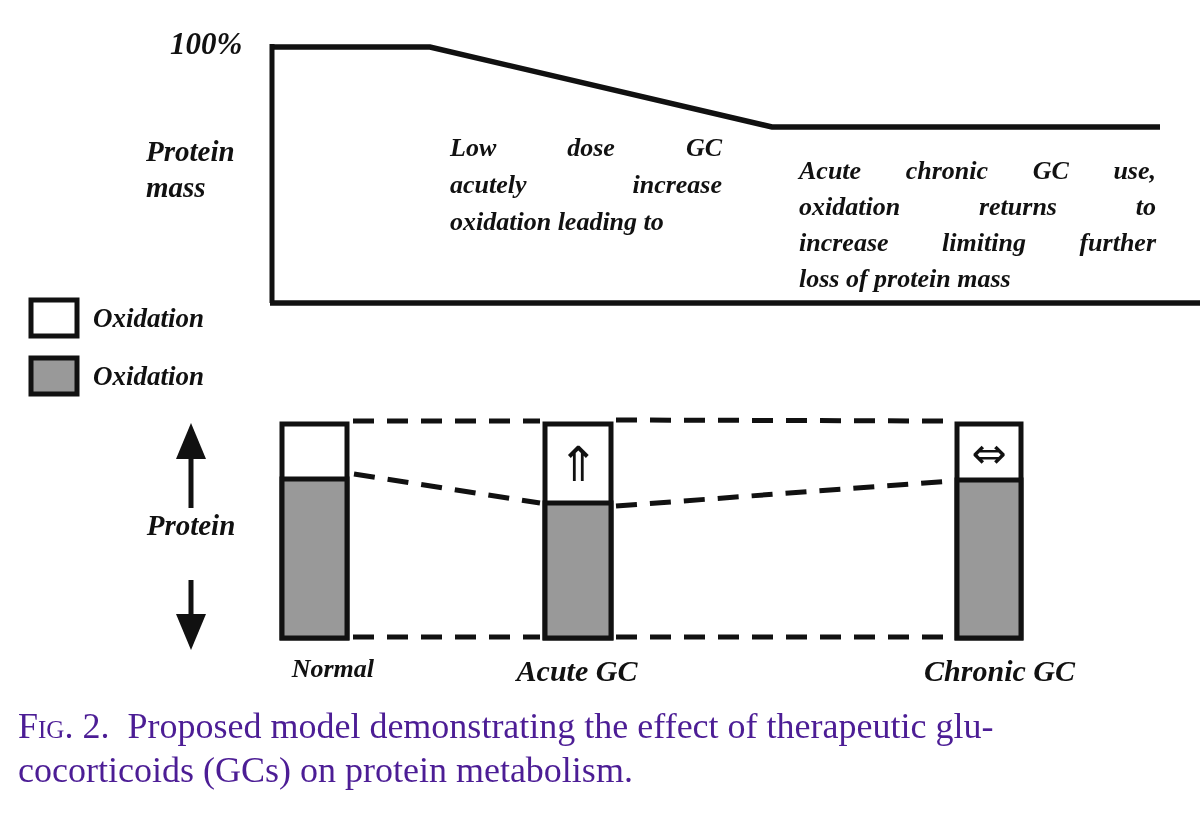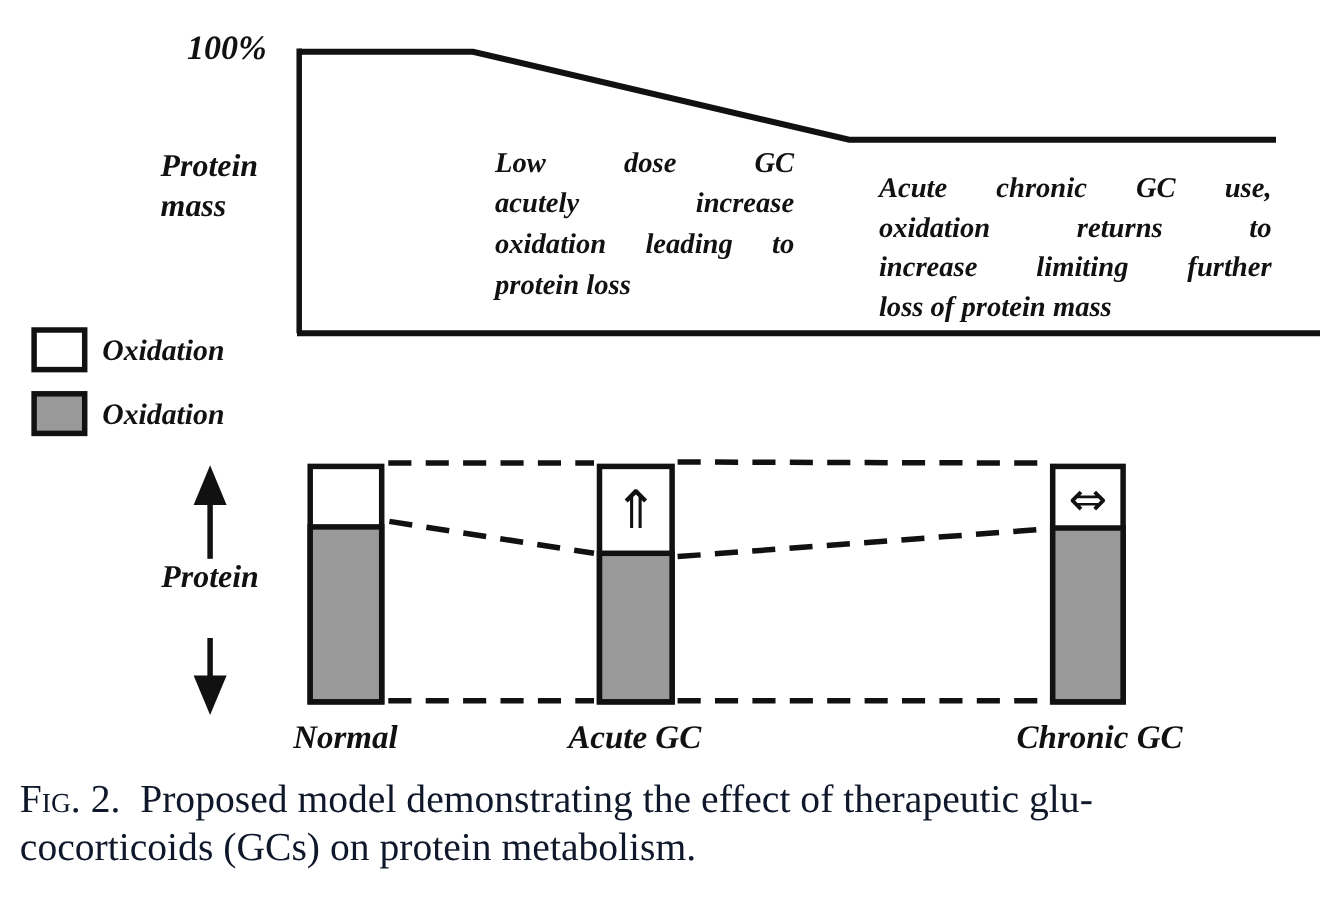--- a/index.html
+++ b/index.html
@@ -71,43 +71,42 @@
 
   <div class="abs b plain" style="left:146px; top:133px; font-size:29px; line-height:36px;">
       <div class="ln">Protein</div>
       <div class="ln">mass</div>
     </div>
 
   <div class="abs b ann" style="left:450px; top:129px; width:272px; font-size:26px; line-height:37px;">
       <div class="ln">Low dose GC</div>
       <div class="ln">acutely increase</div>
       <div class="ln">oxidation leading to</div>
-      <div class="ln">protein loss</div>
     </div>
 
   <div class="abs b ann" style="left:799px; top:153px; width:357px; font-size:26px; line-height:36px;">
       <div class="ln">Acute chronic GC use,</div>
       <div class="ln">oxidation returns to</div>
       <div class="ln">increase limiting further</div>
       <div class="ln">loss of protein mass</div>
     </div>
 
   <div class="abs b" style="left:93px; top:303px; font-size:27px;">Oxidation</div>
 
   <div class="abs b" style="left:93px; top:361px; font-size:27px;">Oxidation</div>
 
   <div class="abs b center" style="left:75px; top:507px; width:232px; font-size:29px; line-height:36px;">
       <div class="ln">Protein</div>
     </div>
 
   <div class="abs arrowglyph" style="left:545px; top:424px; width:66px; height:80px; font-size:48px;">⇑</div>
   <div class="abs arrowglyph" style="left:957px; top:424px; width:64px; height:58px; font-size:42px;">⇔</div>
 
-  <div class="abs b" style="left:254px; top:654px; width:120px; text-align:center; font-size:30px;">Normal</div>
+  <div class="abs b" style="left:254px; top:654px; width:120px; text-align:right; font-size:26px;">Normal</div>
   <div class="abs b" style="left:497px; top:654px; width:160px; text-align:center; font-size:30px;">Acute GC</div>
   <div class="abs b" style="left:905px; top:654px; width:170px; text-align:right; font-size:30px;">Chronic GC</div>
 
-  <div class="abs" style="left:18px; top:704px; width:1170px; font-size:36px; line-height:44px; color:#0f172a;">
+  <div class="abs" style="left:18px; top:704px; width:1170px; font-size:36px; line-height:44px; color:#4c1d95;">
     <div class="caption-line"><span class="sc">Fig.</span><span> 2.  Proposed model demonstrating the effect of therapeutic glu-</span></div>
     <div class="caption-line">cocorticoids (GCs) on protein metabolism.</div>
   </div>
 
 </div>
 
 </body></html>

